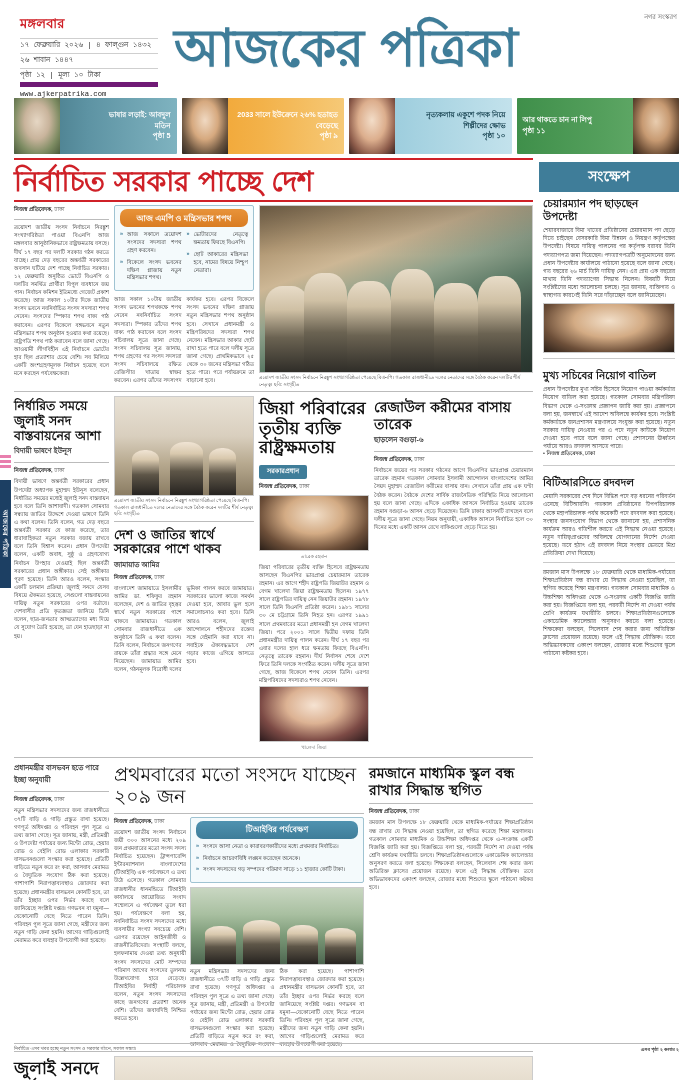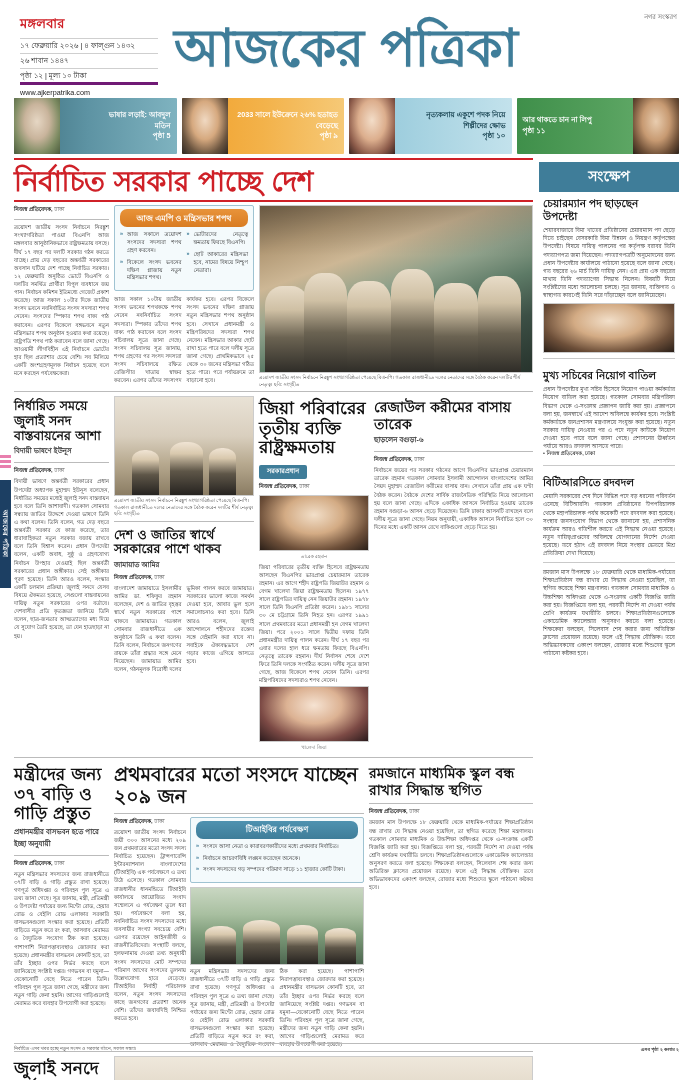--- a/index.html
+++ b/index.html
@@ -12,31 +12,31 @@
   #page{
     position:relative; width:687px; height:1080px; background:#fff;
     padding:0;
   }
 
   
   .masthead{
     position:relative; height:96px; padding:8px 6px 0 6px;
     display:flex; align-items:flex-start;
   }
-  .mh-left{ width:152px; padding-left:14px; padding-top:6px; }
+  .mh-left{ width:152px; padding-left:14px; padding-top:6px;font-family:Liberation Mono, monospace; }
   .mh-day{
     color:#cf2027; font-size:13px; font-weight:bold; letter-spacing:.2px;
     padding-bottom:3px;
   }
   .mh-line{
     font-size:7.2px; color:#222; padding:2.4px 0; border-top:1px solid #cfcfcf;
     line-height:1.25; white-space:nowrap;
   }
   .mh-line:first-of-type{ border-top:1px solid #bdbdbd; }
-  .mh-url{ font-size:7.2px; color:#222; padding-top:2.5px; border-top:3px solid #701a75;}
+  .mh-url{ font-size:7.2px; color:#222; padding-top:2.5px; border-top:5px solid #701a75;}
   .mh-center{ flex:1; position:relative; text-align:center; }
   .logo{
     color:#3f7d99; font-weight:bold; font-size:52px; line-height:1;
     letter-spacing:-1px; margin-top:14px;
     font-family:"DejaVu Sans","Liberation Sans",sans-serif;
     text-shadow:0 1px 0 rgba(0,0,0,.05);
   }
   .mh-right{ width:148px; padding-top:4px; }
   .mh-kicker{ font-size:6.5px; color:#555; text-align:right; padding-right:4px; }
 
@@ -193,21 +193,21 @@
   .silho{
     position:absolute; bottom:0; background:linear-gradient(180deg,#f0e4d4 0%,#d9c9ae 22%,#5e5648 55%,#262320 100%);
     border-radius:45% 45% 0 0 / 20% 20% 0 0;
   }
 
   
   .row4{ display:flex; gap:5px; margin-top:4px; }
   .r4a{ width:95px; flex:0 0 95px; }
   .r4b{ flex:1; }
   .h-headline-dark{
-    font-size:19px; font-weight:bold; color:#111; line-height:1.14;
+    font-size:19px; font-weight:normal; color:#111; line-height:1.14;
     font-family:"DejaVu Sans","Liberation Sans",sans-serif; padding:2px 0;
   }
 
   
   .vtab{
     position:absolute; left:0; top:480px; width:11px; height:108px;
     background:#1c3f63; color:#fff; writing-mode:vertical-rl;
     text-orientation:mixed; font-size:6.5px; font-weight:bold;
     display:flex; align-items:center; justify-content:center; letter-spacing:.5px;
   }
@@ -422,21 +422,20 @@
 এদিকে একাধিক আসনে নির্বাচিত হওয়ায় তারেক রহমান বগুড়া-৬ আসন ছেড়ে দিয়েছেন। তিনি ঢাকার আসনটি রাখছেন বলে দলীয় সূত্রে জানা গেছে।
 
 নিয়ম অনুযায়ী, একাধিক আসনে নির্বাচিত হলে ৩০ দিনের মধ্যে একটি আসন রেখে বাকিগুলো ছেড়ে দিতে হয়।</div>
         </div>
       </div>
 
       <div class="rule-thin"></div>
 
       <div class="row3">
         <div class="r3a">
-          <div class="h-sub big">মন্ত্রীদের জন্য ৩৭ বাড়ি ও গাড়ি প্রস্তুত</div>
           <div class="kicker">প্রধানমন্ত্রীর বাসভবন হতে পারে ইচ্ছা অনুযায়ী</div>
           <div class="rule-thin"></div>
           <div class="byline">
             <span>নিজস্ব প্রতিবেদক,</span>
             <span class="loc">ঢাকা</span>
           </div>
           <div class="txt">নতুন মন্ত্রিসভার সদস্যদের জন্য রাজধানীতে ৩৭টি বাড়ি ও গাড়ি প্রস্তুত রাখা হয়েছে। গণপূর্ত অধিদপ্তর ও পরিবহন পুল সূত্রে এ তথ্য জানা গেছে।
 
 সূত্র জানায়, মন্ত্রী, প্রতিমন্ত্রী ও উপদেষ্টা পর্যায়ের জন্য মিন্টো রোড, হেয়ার রোড ও বেইলি রোড এলাকার সরকারি বাসভবনগুলো সংস্কার করা হয়েছে।
 

